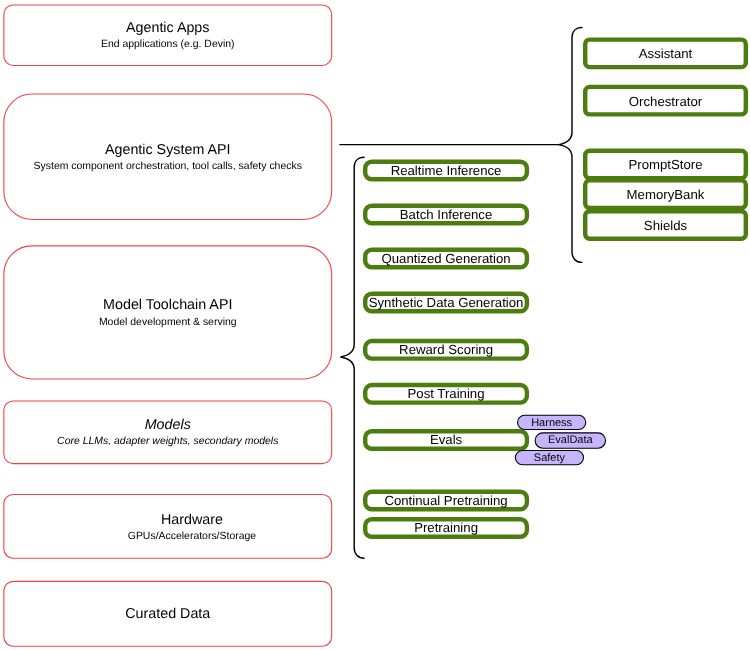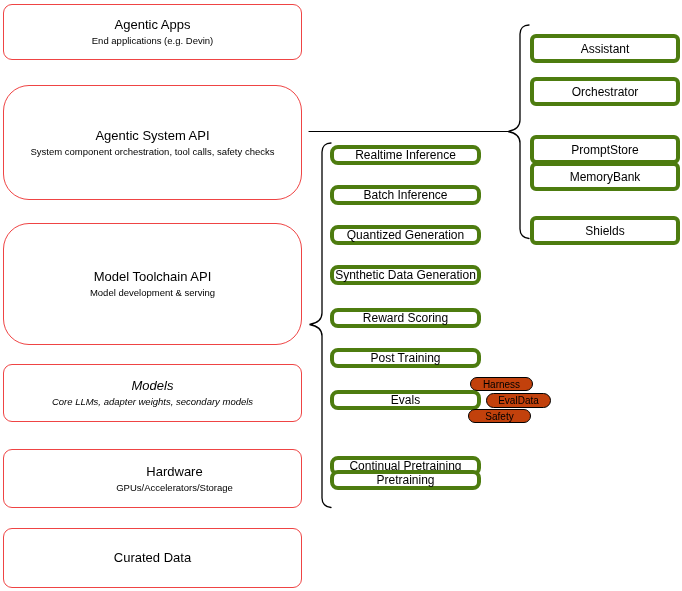--- a/index.html
+++ b/index.html
@@ -49,27 +49,27 @@
     display: flex;
     align-items: center;
     justify-content: center;
     text-align: center;
     font-size: 12px;
     z-index: 2;
   }
   .mid { left: 330px; width: 151px; height: 20px; }
   .m0 { top: 145px; } .m1 { top: 185px; } .m2 { top: 225px; }
   .m3 { top: 265px; } .m4 { top: 308px; } .m5 { top: 348px; }
-  .m6 { top: 390px; } .m7 { top: 456px; } .m8 { top: 470px; }
+  .m6 { top: 390px; } .m7 { top: 445px; } .m8 { top: 470px; }
   .right { left: 530px; width: 150px; height: 29px; border-radius: 6px; }
   .r0 { top: 34px; } .r1 { top: 77px; } .r2 { top: 135px; }
-  .r3 { top: 162px; } .r4 { top: 216px; }
+  .r3 { top: 162px; } .r4 { top: 190px; }
   .pill {
     position: absolute;
-    background: #c2410c;
+    background: #c4b5fd;
     border: 1px solid #000000;
     border-radius: 999px;
     display: flex;
     align-items: center;
     justify-content: center;
     font-size: 10px;
     z-index: 3;
   }
   .p0 { left: 470px; top: 377px; width: 63px; height: 14px; }
   .p1 { left: 486px; top: 393px; width: 65px; height: 15px; }

